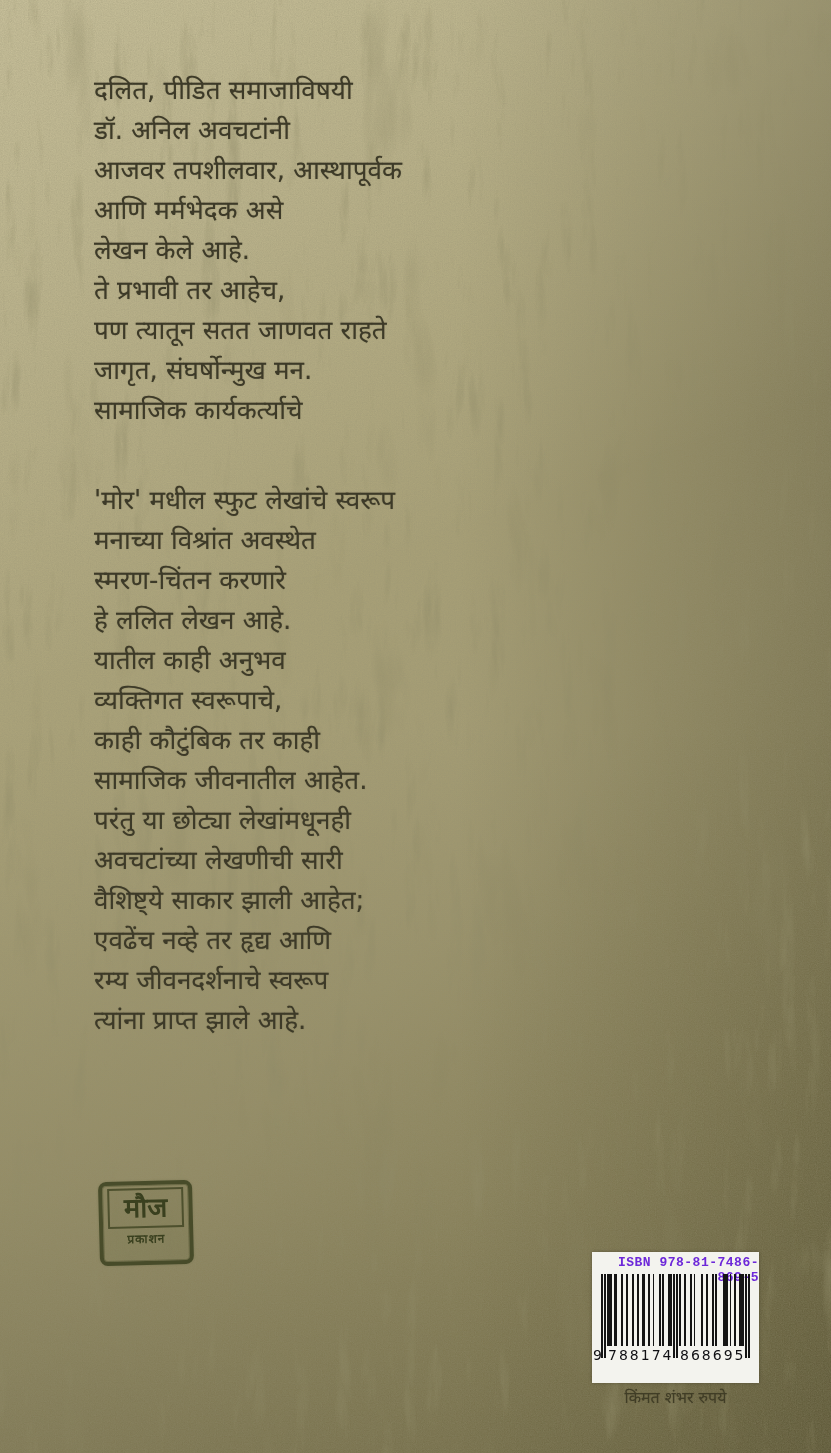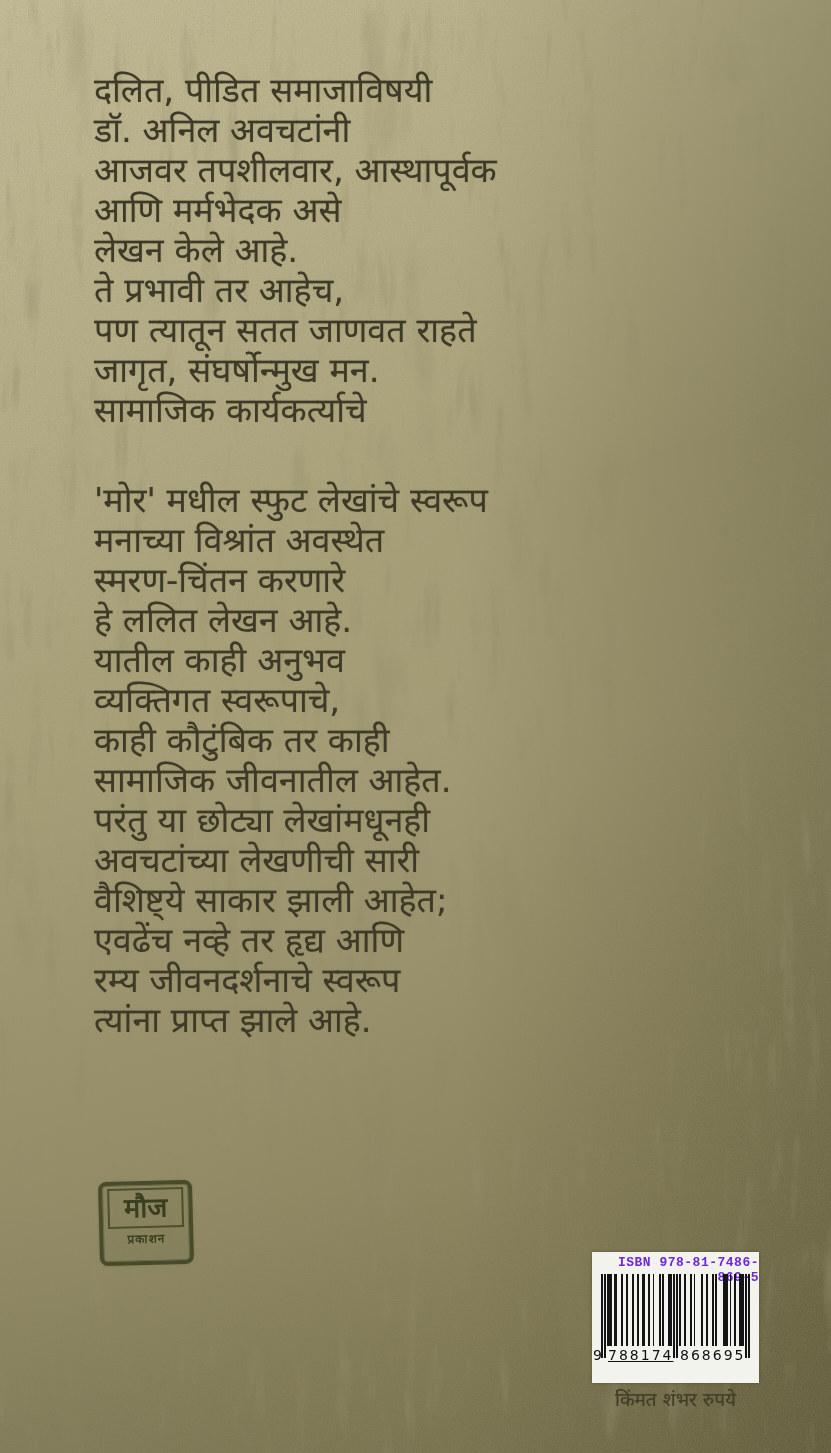--- a/index.html
+++ b/index.html
@@ -15,21 +15,21 @@
       linear-gradient(90deg, rgba(0,0,0,0) 55%, rgba(84,79,48,.22) 78%, rgba(64,60,34,.32) 100%),
       linear-gradient(180deg, rgba(0,0,0,0) 50%, rgba(80,75,45,.20) 82%, rgba(58,54,30,.30) 100%),
       linear-gradient(135deg, var(--paper-light) 0%, #aaa279 35%, var(--paper-mid) 60%, #938b62 82%, var(--paper-dark) 100%);
   }
   #texture{position:absolute; inset:0; width:100%; height:100%; z-index:0; pointer-events:none;}
   .layer{position:relative; z-index:1;}
 
   .para{position:absolute; left:94px;}
   .line{
     height:40px; line-height:40px; white-space:nowrap;
-    font-size:34px; color:var(--ink);
+    font-size:26px; color:var(--ink);
     text-shadow:0 0 1px rgba(40,36,20,.35);
   }
   #para1{top:70px;}
   #para2{top:480px;}
 
   
   .stamp{
     position:absolute; left:99px; top:1181px; width:86px; height:76px;
     border:4px solid rgba(57,63,30,.82); border-radius:8px;
     transform:rotate(-1.5deg);
@@ -54,26 +54,26 @@
   .isbn-label{
     position:absolute; top:3px; left:0; width:100%;
     text-align:right; font-family:Liberation Mono, monospace; font-weight:600;
     font-size:13px; letter-spacing:.5px; color:#6d28d9;
   }
   .bars{position:absolute; left:9px; top:22px; width:149px; height:86px;}
   .bar{position:absolute; top:0; height:72px; background:var(--bar-color);}
   .bar.tall{height:84px;}
   .bc-digits{position:absolute; top:95px; font-size:14px; letter-spacing:2px; color:#101014;}
   .bc-d9{left:1px;}
-  .bc-g1{left:16px; width:64px; text-align:center;text-decoration:underline;}
+  .bc-g1{left:16px; width:64px; text-align:center;}
   .bc-g2{left:88px; width:64px; text-align:center;}
 
   .price{
     position:absolute; left:592px; top:1386px; width:167px;
-    text-align:center; font-size:19px; color:#403d26;
+    text-align:center; font-size:16px; color:#403d26;
     text-shadow:0 0 1px rgba(40,36,20,.3);
   }
 </style>
 </head>
 <body>
 
 <div id="cover">
 
   <svg id="texture" xmlns="http://www.w3.org/2000/svg">
     <defs>

